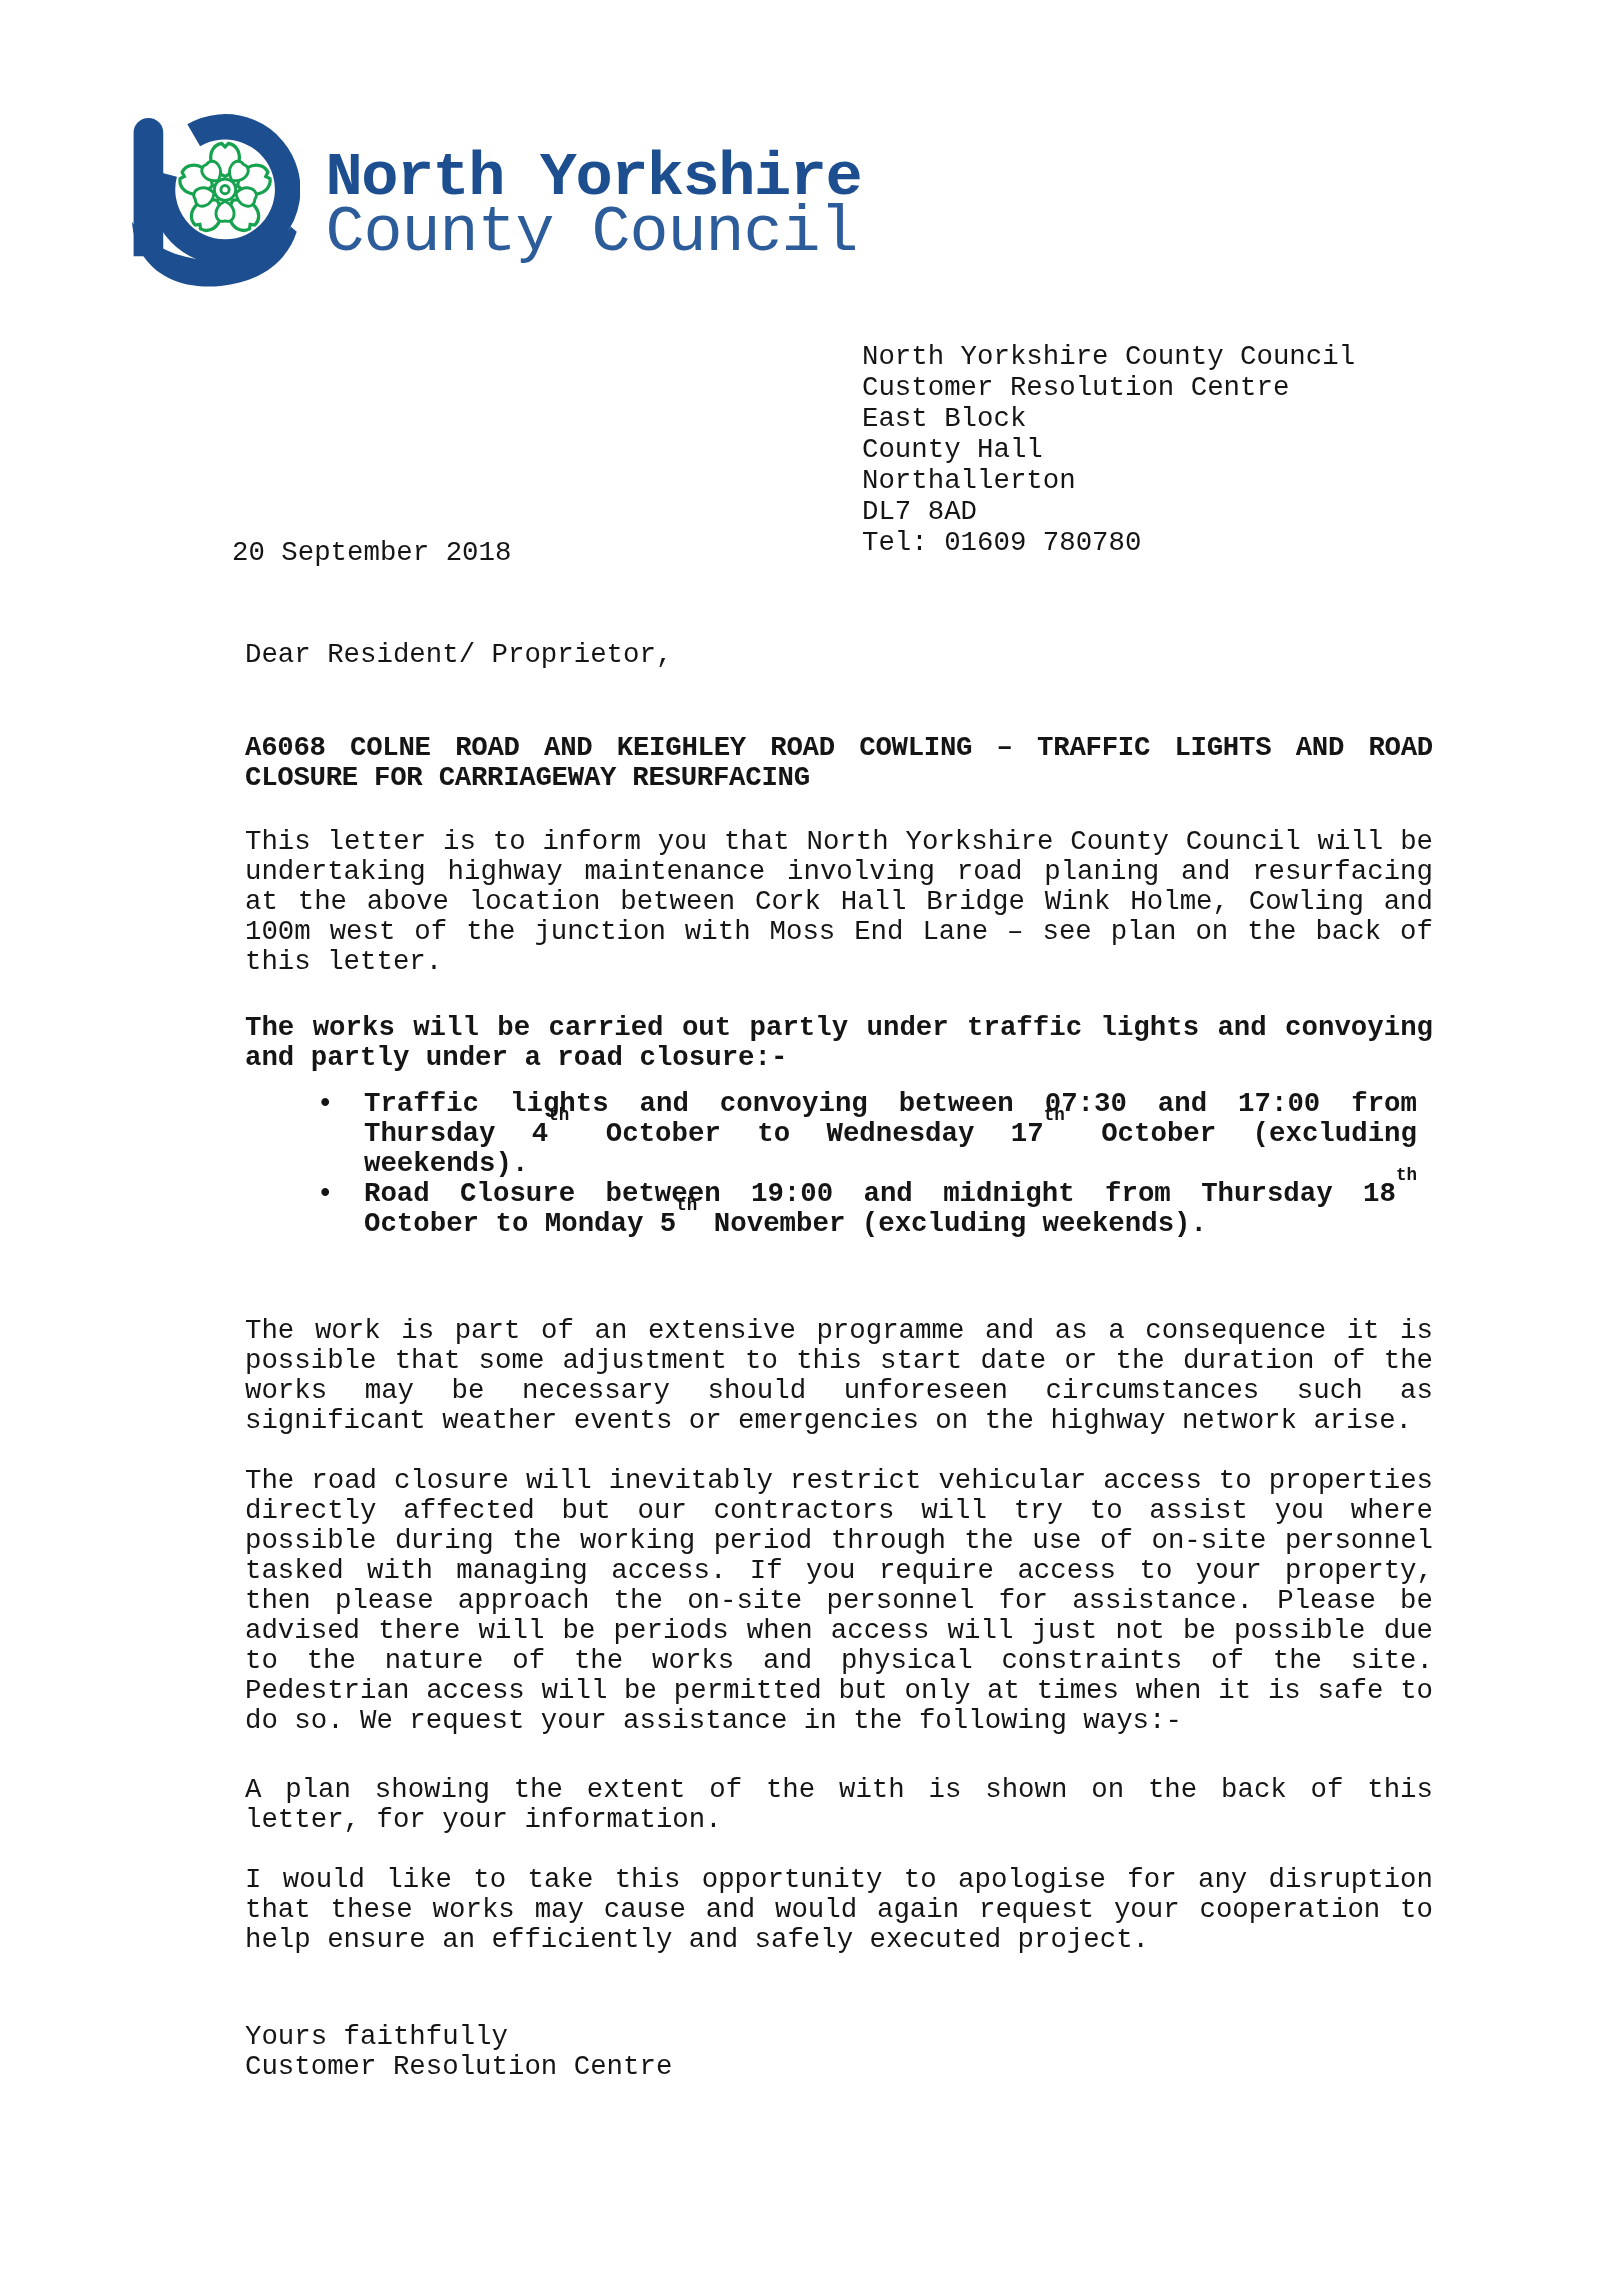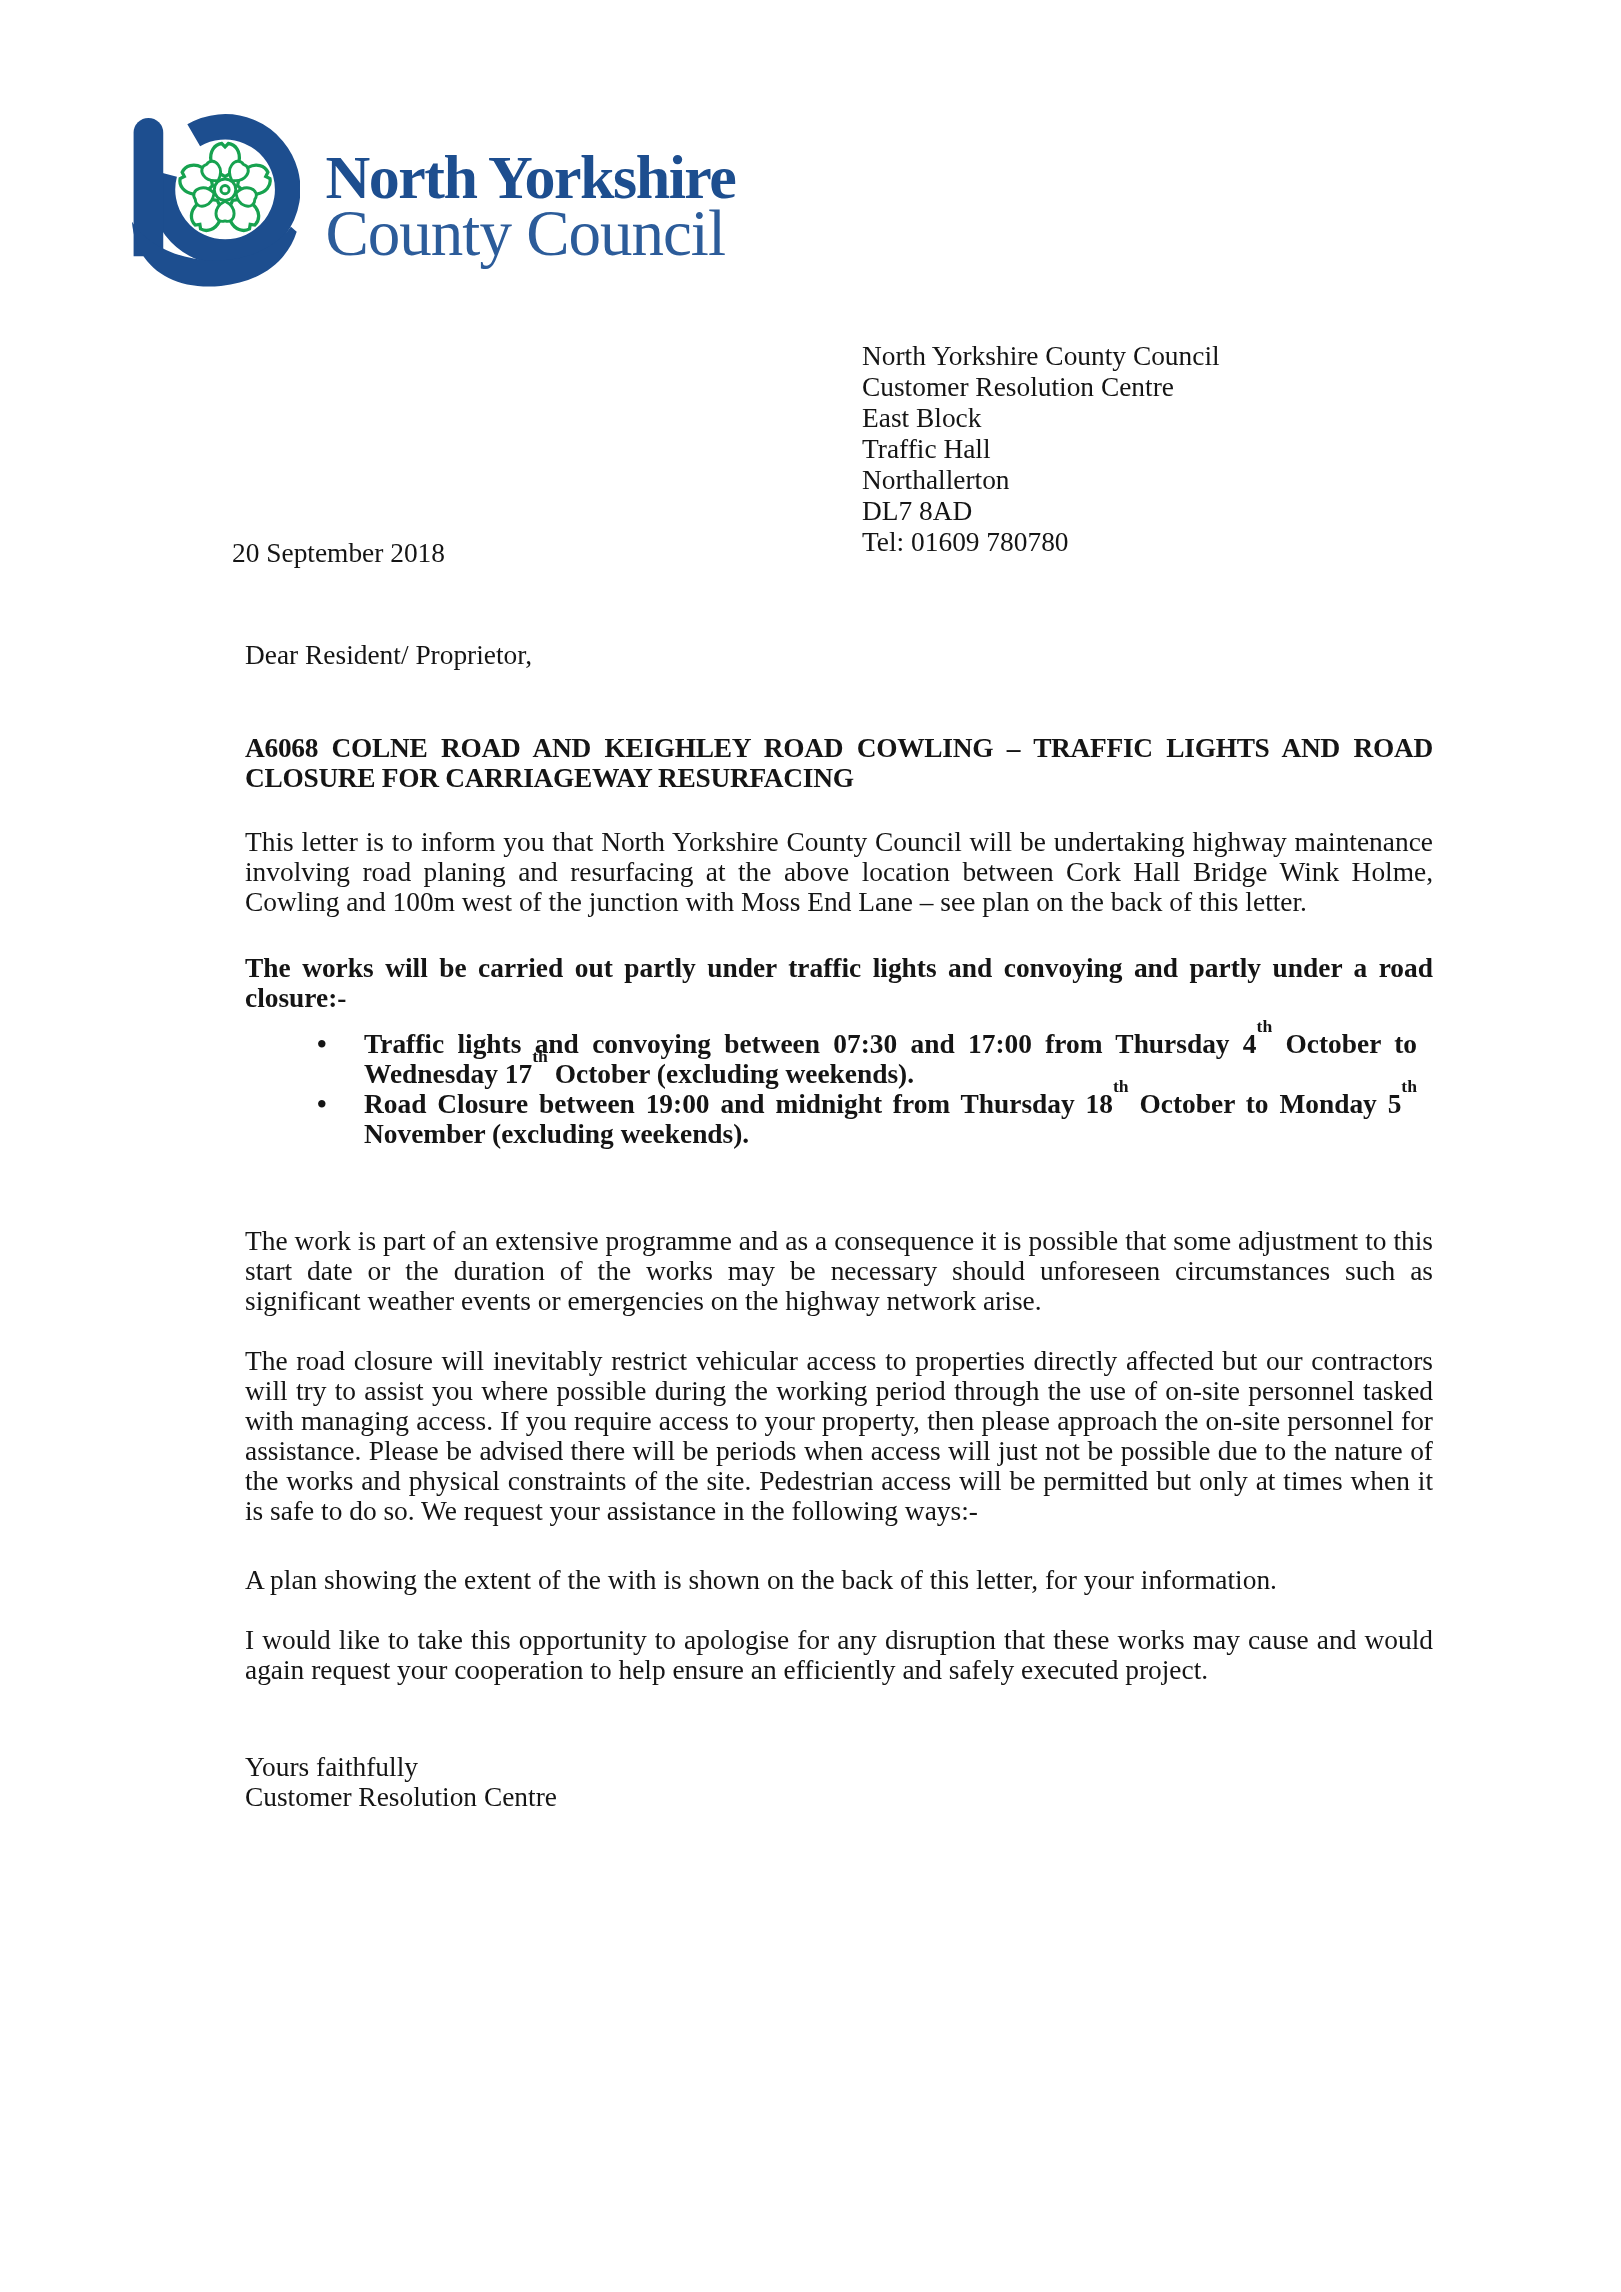--- a/index.html
+++ b/index.html
@@ -1,20 +1,20 @@
 <!DOCTYPE html>
 <html><head>
 <meta charset="utf-8">
 <style>
   html,body{margin:0;padding:0;background:#ffffff;}
   .page{
     position:relative;
     width:1621px;height:2236px;
     background:#ffffff;
-    font-family:Liberation Serif, serif;
+    font-family:Liberation Mono, monospace;
     font-size:27.4px;line-height:30px;color:#151515;
     overflow:hidden;
     border-radius:16px;
   }
   
   .logo{position:absolute;top:106px;left:127px;display:flex;align-items:flex-start;}
   .logo-mark{width:173px;height:192px;flex:0 0 auto;}
   .logo-text{margin-left:25.5px;padding-top:43px;}
   .logo-line1{font-weight:bold;font-size:62px;line-height:57px;letter-spacing:-1.5px;color:#1d4e8f;}
   .logo-line2{font-weight:normal;font-size:65px;line-height:55px;letter-spacing:-1px;color:#2c5c9a;}
@@ -78,21 +78,21 @@
     <div class="logo-text">
       <div class="logo-line1">North Yorkshire</div>
       <div class="logo-line2">County Council</div>
     </div>
   </header>
 
   <div class="sender">
     <div>North Yorkshire County Council</div>
     <div>Customer Resolution Centre</div>
     <div>East Block</div>
-    <div>Traffic Hall</div>
+    <div>County Hall</div>
     <div>Northallerton</div>
     <div>DL7 8AD</div>
     <div>Tel: 01609 780780</div>
   </div>
 
   <div class="date">20 September 2018</div>
 
   <main class="body">
 
     <p class="salutation">Dear Resident/ Proprietor,</p>

